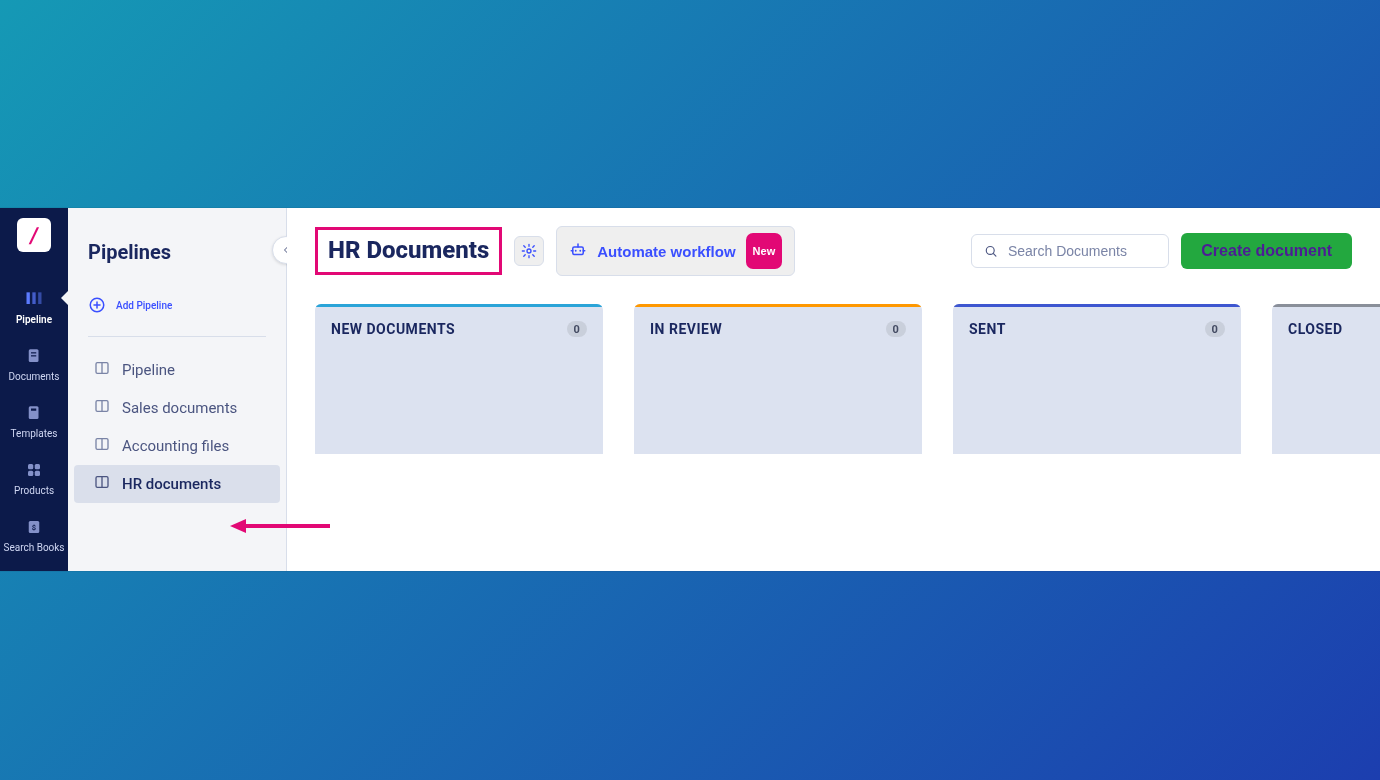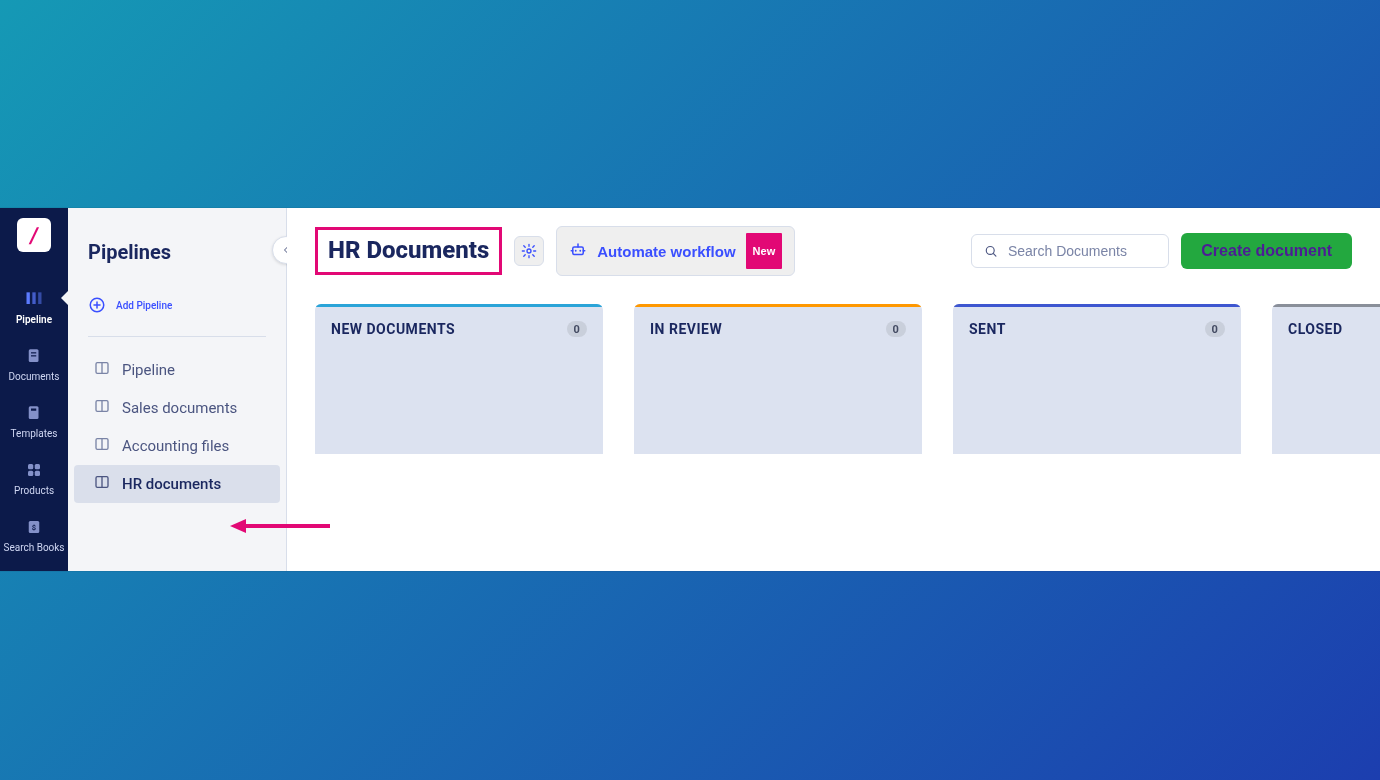--- a/index.html
+++ b/index.html
@@ -79,21 +79,21 @@
   box-shadow:0 1px 3px rgba(0,0,0,.12);cursor:pointer;
 }
 
 
 .main{flex:1;background:#fff;overflow:hidden;position:relative;}
 .topbar{display:flex;align-items:center;gap:12px;padding:18px 28px 14px;}
 .page-title-box{border:3px solid var(--pink);padding:6px 10px 8px;}
 .page-title{font-size:24px;font-weight:800;color:var(--text-dark);}
 .iconbtn{width:30px;height:30px;border:1px solid var(--border-grey);border-radius:6px;display:flex;align-items:center;justify-content:center;cursor:pointer;color:var(--accent-blue);}
 .auto-btn{display:flex;align-items:center;gap:10px;border:1px solid var(--border-grey);border-radius:6px;padding:6px 12px;cursor:pointer;color:var(--accent-blue);font-weight:600;font-size:15px;}
-.new-badge{background:var(--pink);color:#fff;font-size:11px;font-weight:700;padding:12px 7px;border-radius:1px;}
+.new-badge{background:var(--pink);color:#fff;font-size:11px;font-weight:700;padding:12px 7px;border-radius:7px;}
 .spacer{flex:1;}
 .search-box{display:flex;align-items:center;gap:8px;border:1px solid var(--border-grey);border-radius:6px;padding:7px 12px;width:172px;color:#7a84a6;}
 .search-box input{border:none;outline:none;font-size:14px;width:100%;color:var(--text-dark);background:transparent;}
 .search-box input::placeholder{color:#7a84a6;}
 .create-btn{background:var(--green);color:#4c1d95;border:none;border-radius:6px;padding:9px 20px;font-weight:700;font-size:16px;cursor:pointer;text-align:right;}
 
 
 .kanban{display:flex;gap:31px;padding:14px 28px 0;overflow:hidden;}
 .col{width:288px;min-width:288px;height:150px;background:var(--card-bg);border-radius:6px 6px 0 0;position:relative;overflow:hidden;}
 .col .stripe{height:3px;width:100%;}

